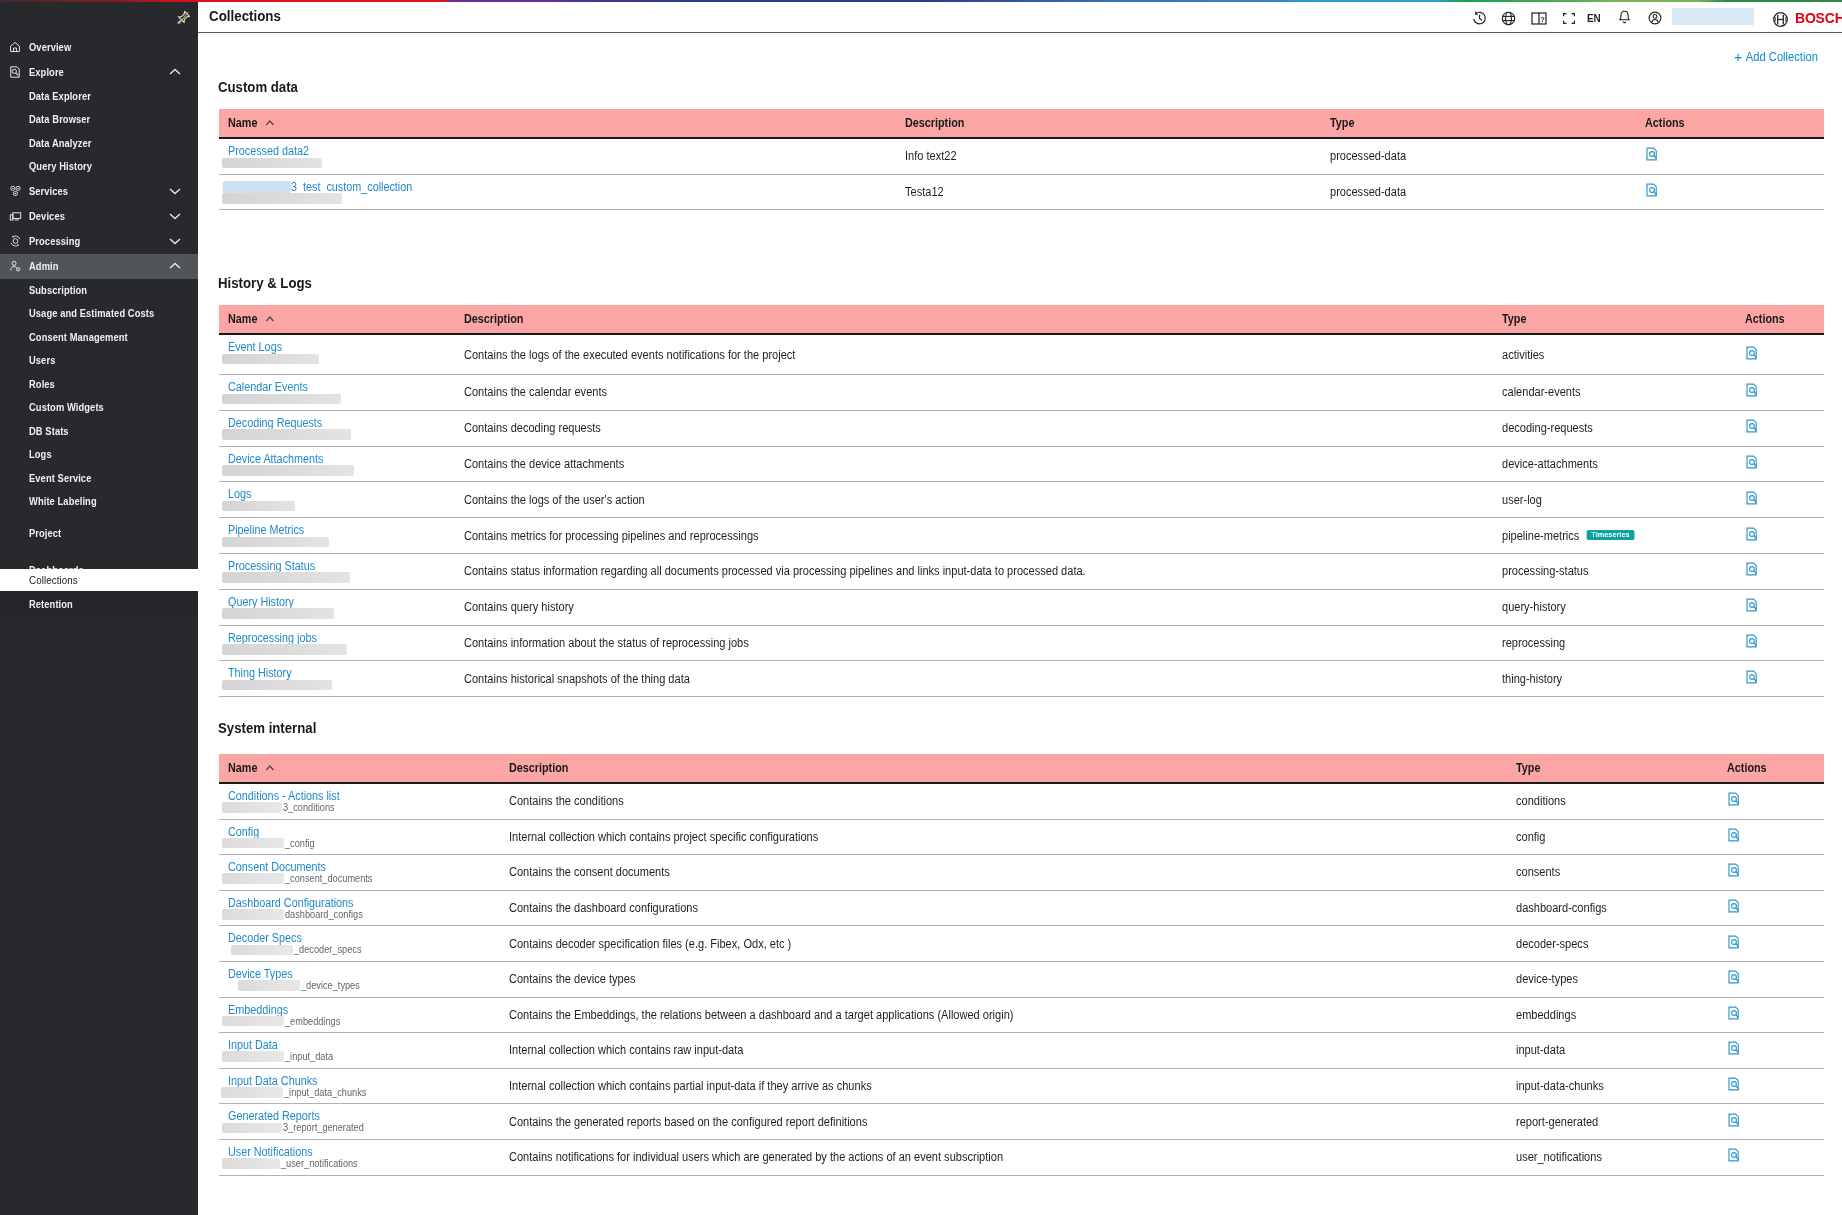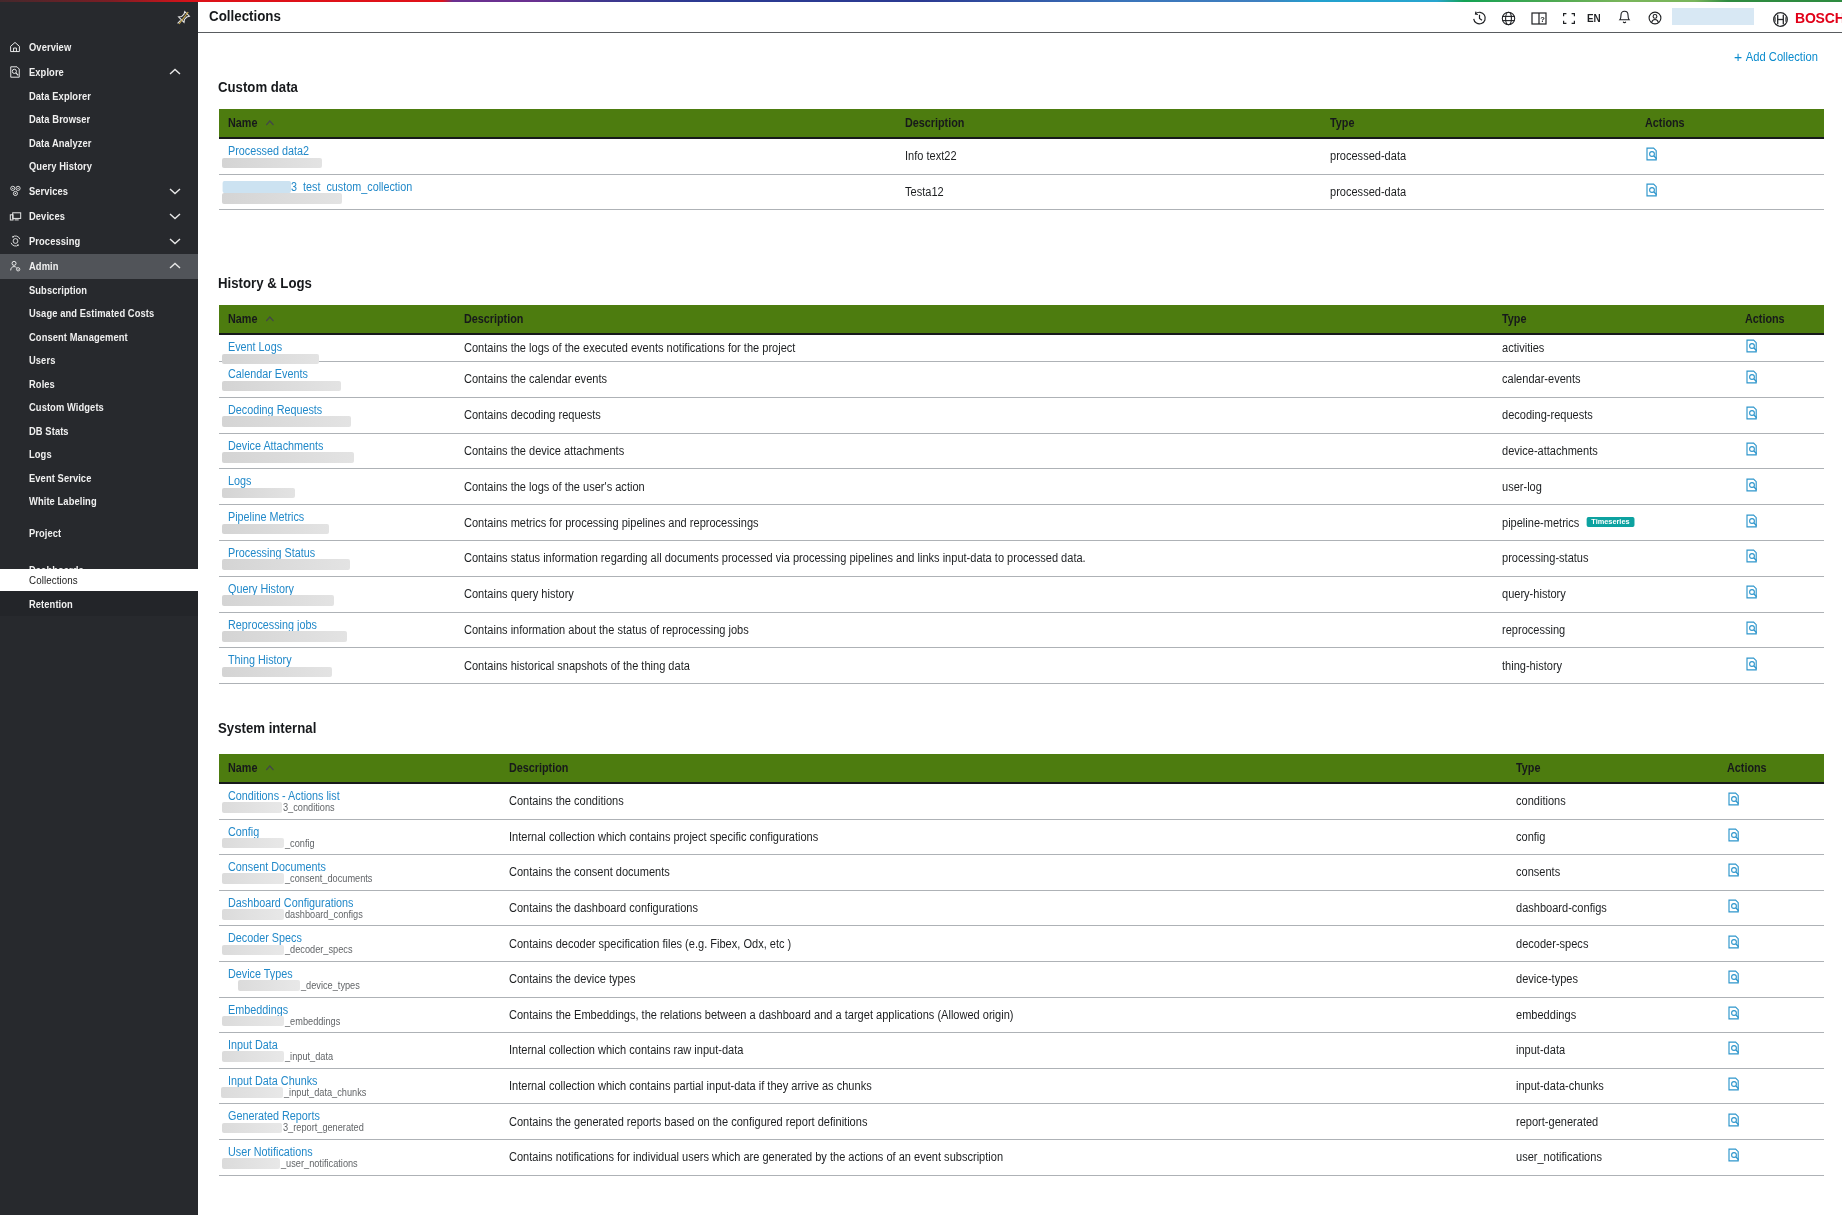--- a/index.html
+++ b/index.html
@@ -9,21 +9,21 @@
 .nav{position:absolute;left:0;width:198px;height:23px;display:flex;align-items:center;color:#f0f0f0;font-size:11px;font-weight:700;letter-spacing:0.1px;}
 .nav .ic{position:absolute;left:8.5px;top:50%;transform:translateY(-50%);width:13px;height:12px;display:flex;align-items:center;}
 .nav .lbl{position:absolute;left:29px;white-space:nowrap;transform:scaleX(0.85);transform-origin:0 50%;}
 .nav .ch{position:absolute;right:16px;top:50%;transform:translateY(-50%);height:10px;}
 #header{left:198px;top:2px;width:1644px;height:31px;background:#fff;border-bottom:1px solid #595c60;}
 #htitle{left:11px;top:0;height:27px;line-height:27px;font-size:15px;font-weight:700;color:#17191c;transform:scaleX(0.89);transform-origin:0 50%;}
 .hic{position:absolute;top:7px;}
 #content{left:198px;top:32px;width:1644px;height:1183px;}
 .h2{position:absolute;font-size:15px;font-weight:700;color:#17191c;white-space:nowrap;transform:scaleX(0.88);transform-origin:0 50%;}
 .tbl{position:absolute;left:21px;width:1605px;}
-.thead{position:relative;height:30px;background:#4d7c0f;border-bottom:2px solid #17191b;}
+.thead{position:relative;height:30px;background:#fca5a5;border-bottom:2px solid #17191b;}
 .thead .hc{position:absolute;top:0;height:28px;line-height:28px;font-size:12px;font-weight:700;color:#17191b;white-space:nowrap;transform:scaleX(0.9);transform-origin:0 50%;}
 .row{position:relative;border-bottom:1px solid #aeb2b6;}
 .cell{position:absolute;top:0;height:100%;font-size:12px;color:#1d1f21;white-space:nowrap;display:flex;align-items:center;transform:scaleX(0.92);transform-origin:0 50%;}
 .lnk{position:absolute;top:5px;font-size:12px;color:#2289c9;white-space:nowrap;transform:scaleX(0.9);transform-origin:0 50%;}
 .bar{position:absolute;top:18.5px;height:10.5px;background:linear-gradient(90deg,#d4d4d4,#e3e3e3);border-radius:2px;}
 .sbt{position:absolute;top:18px;height:11px;display:flex;align-items:center;}
 .sbt .b{height:10.5px;background:linear-gradient(90deg,#dbdbdb,#e8e8e8);border-radius:2px;}
 .sbt .t{font-size:10px;color:#636669;margin-left:1px;white-space:nowrap;line-height:11px;transform:scaleX(0.92);transform-origin:0 50%;}
 .aicon{position:absolute;top:50%;transform:translateY(-50%);}
 .badge{display:inline-block;margin-left:8px;padding:1px 5px;background:#0da2a0;border-radius:2px;color:#fff;font-size:8px;font-weight:700;line-height:8px;position:relative;top:-0.5px;}
@@ -256,21 +256,21 @@
 <div class="h2" style="left:20px;top:242px">History &amp; Logs</div>
 <div class="tbl" style="top:273px">
       <div class="thead">
         <div class="hc" style="left:9px">Name<svg style="margin-left:8px;vertical-align:0px" width="11" height="8" viewBox="0 0 11 8">
             <path d="M1.5 6 L5.5 2 L9.5 6" fill="none" stroke="#43464a" stroke-width="1.3"></path>
           </svg></div>
         <div class="hc" style="left:245px">Description</div>
         <div class="hc" style="left:1283px">Type</div>
         <div class="hc" style="left:1526px">Actions</div>
       </div>
-      <div class="row" style="height:27px">
+      <div class="row" style="height:40px">
         <div class="lnk" style="left:9px">Event Logs</div>
         <div class="bar" style="left:3px;width:97px"></div>
         <div class="cell" style="left:245px">Contains the logs of the executed events notifications for the project</div>
         <div class="cell" style="left:1283px">activities</div>
         <div class="aicon" style="left:1527px"><svg width="12" height="14" viewBox="0 0 12 14" fill="none" stroke="#2e96cc">
             <path d="M1 1.1 H7.6 L10.2 3.7 V12.9 H1 Z" stroke-width="1.15"></path>
             <circle cx="6" cy="7" r="2.4" stroke-width="1.1" fill="#fff"></circle>
             <line x1="7.7" y1="8.8" x2="10.6" y2="11.8" stroke-width="1.25"></line>
           </svg></div>
       </div>
@@ -435,21 +435,21 @@
         <div class="cell" style="left:290px">Contains the dashboard configurations</div>
         <div class="cell" style="left:1297px">dashboard-configs</div>
         <div class="aicon" style="left:1509px"><svg width="12" height="14" viewBox="0 0 12 14" fill="none" stroke="#2e96cc">
             <path d="M1 1.1 H7.6 L10.2 3.7 V12.9 H1 Z" stroke-width="1.15"></path>
             <circle cx="6" cy="7" r="2.4" stroke-width="1.1" fill="#fff"></circle>
             <line x1="7.7" y1="8.8" x2="10.6" y2="11.8" stroke-width="1.25"></line>
           </svg></div>
       </div>
       <div class="row" style="height:35.6px">
         <div class="lnk" style="left:9px">Decoder Specs</div>
-        <div class="sbt" style="left:3px">
+        <div class="sbt" style="left:12px">
           <span class="b" style="width:62px"></span>
           <span class="t">_decoder_specs</span>
         </div>
         <div class="cell" style="left:290px">Contains decoder specification files (e.g. Fibex, Odx, etc )</div>
         <div class="cell" style="left:1297px">decoder-specs</div>
         <div class="aicon" style="left:1509px"><svg width="12" height="14" viewBox="0 0 12 14" fill="none" stroke="#2e96cc">
             <path d="M1 1.1 H7.6 L10.2 3.7 V12.9 H1 Z" stroke-width="1.15"></path>
             <circle cx="6" cy="7" r="2.4" stroke-width="1.1" fill="#fff"></circle>
             <line x1="7.7" y1="8.8" x2="10.6" y2="11.8" stroke-width="1.25"></line>
           </svg></div>

